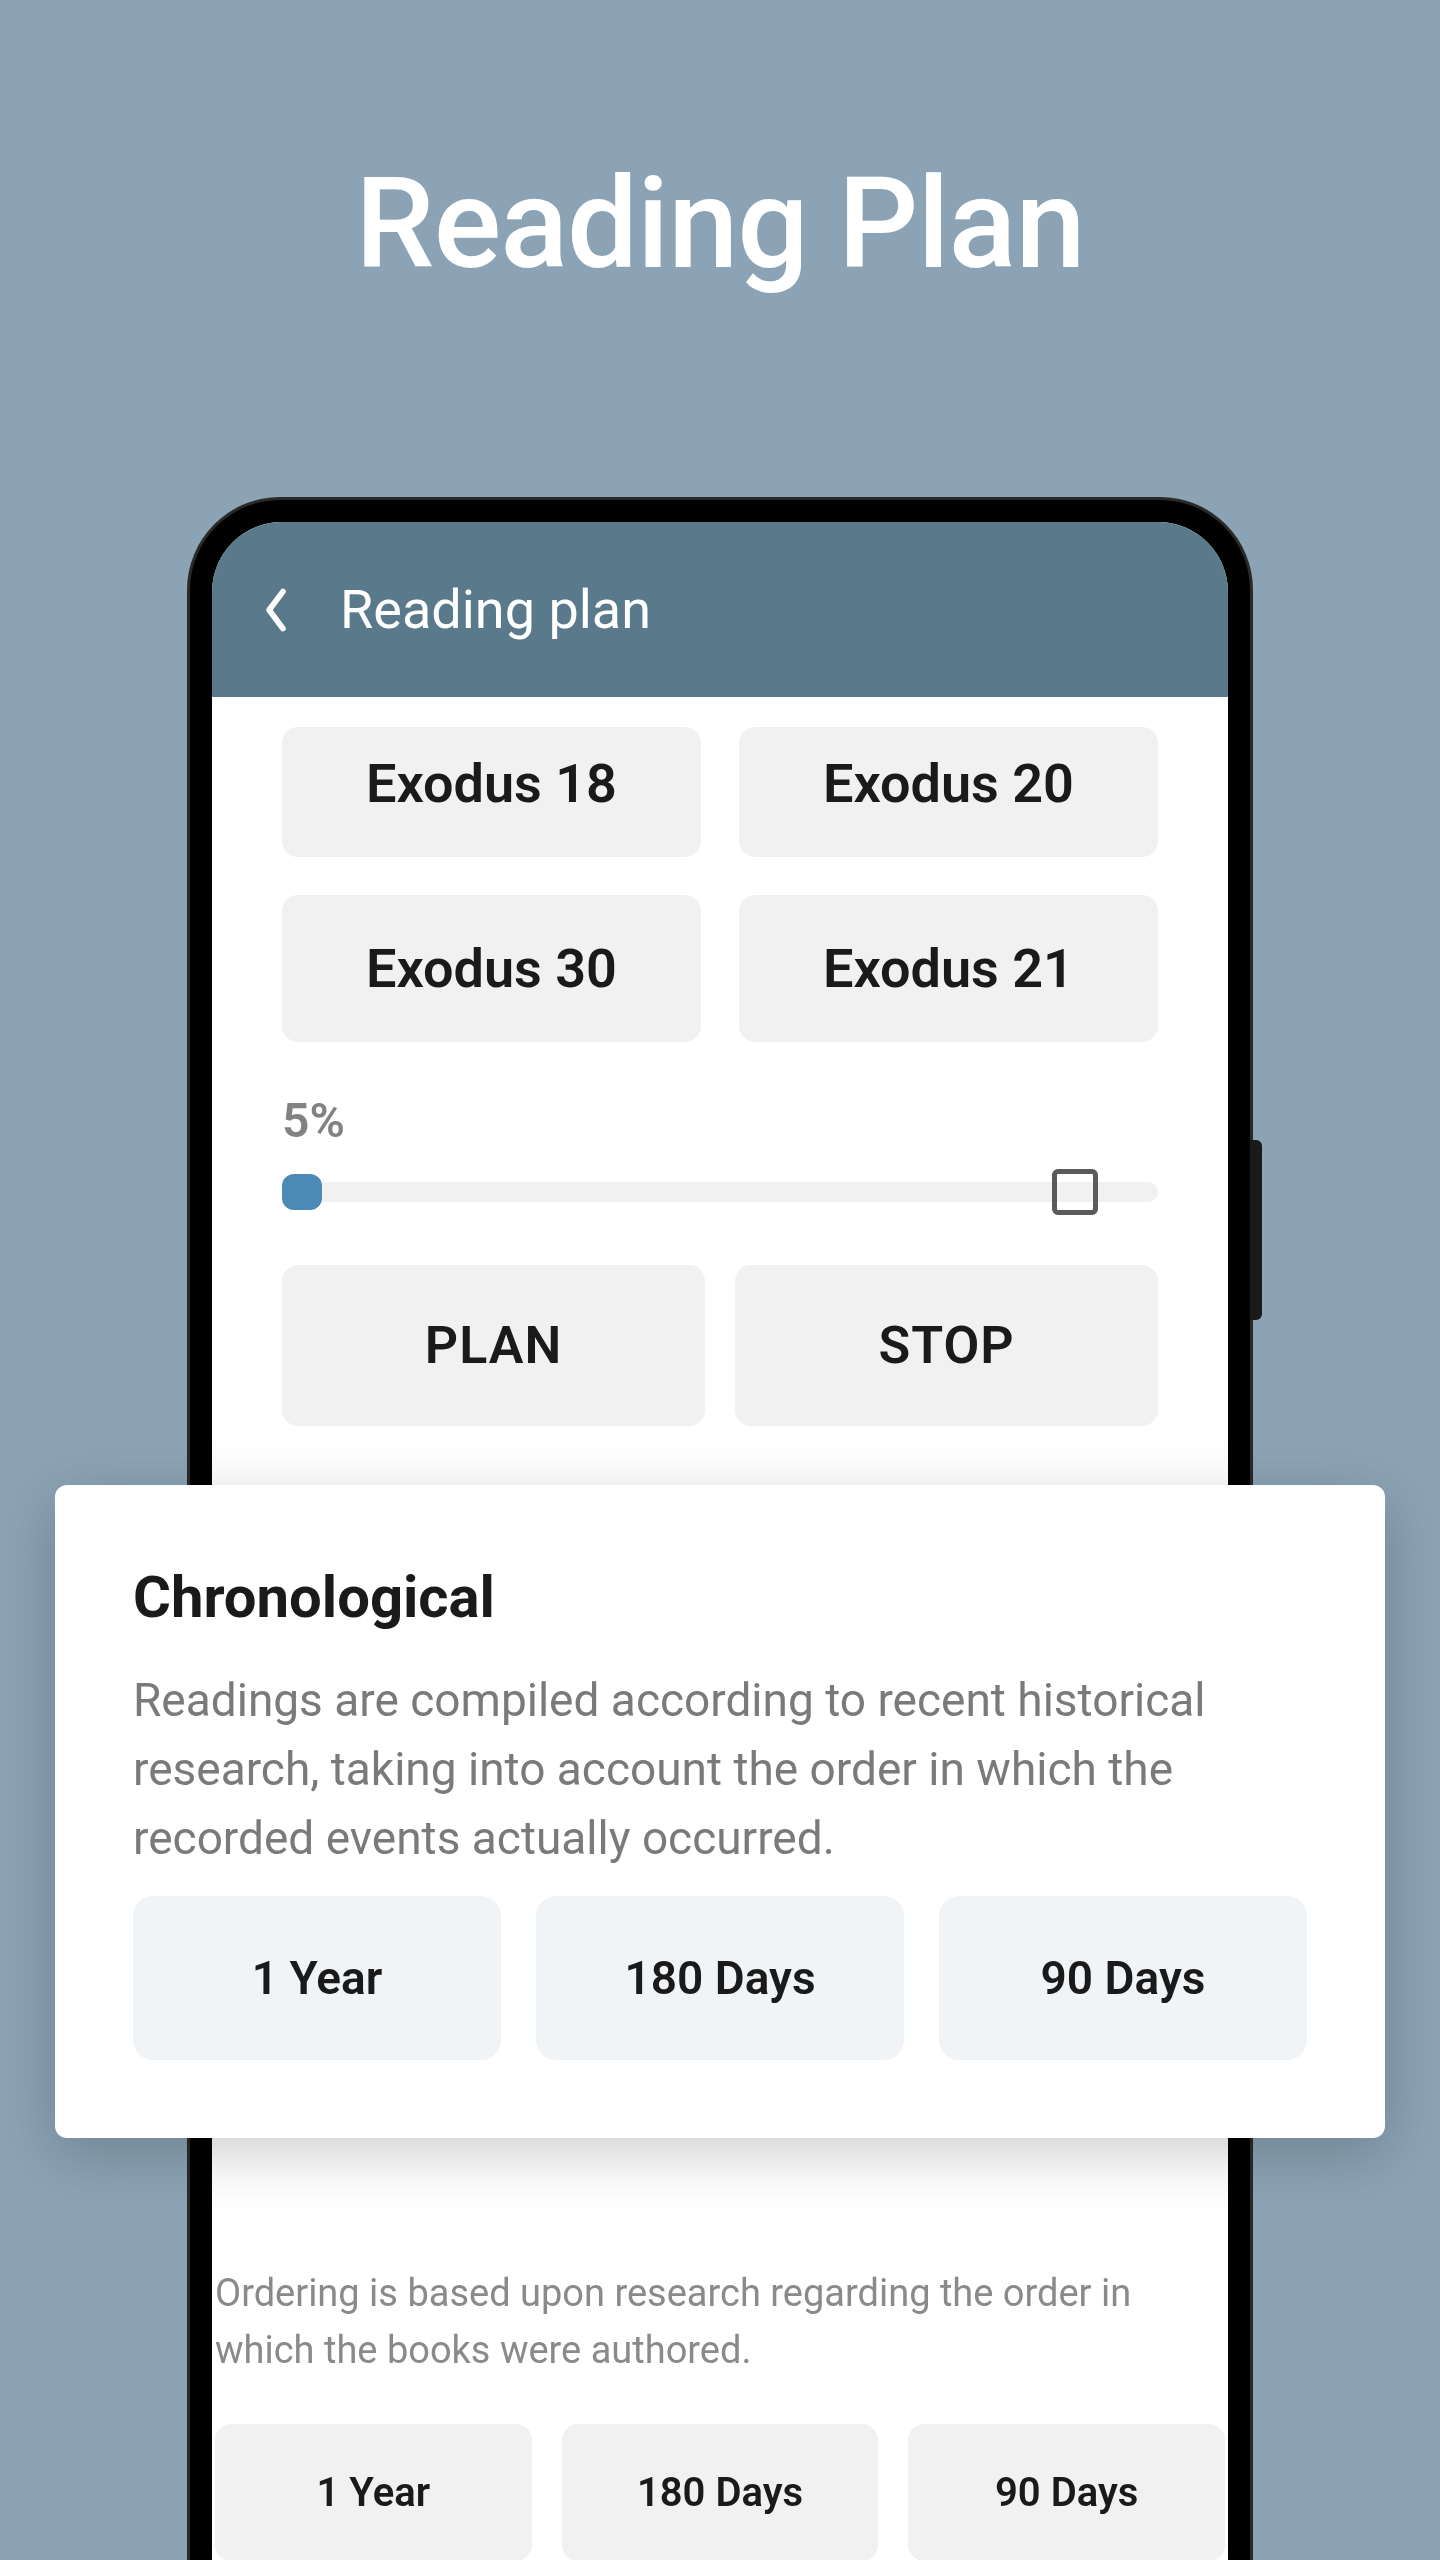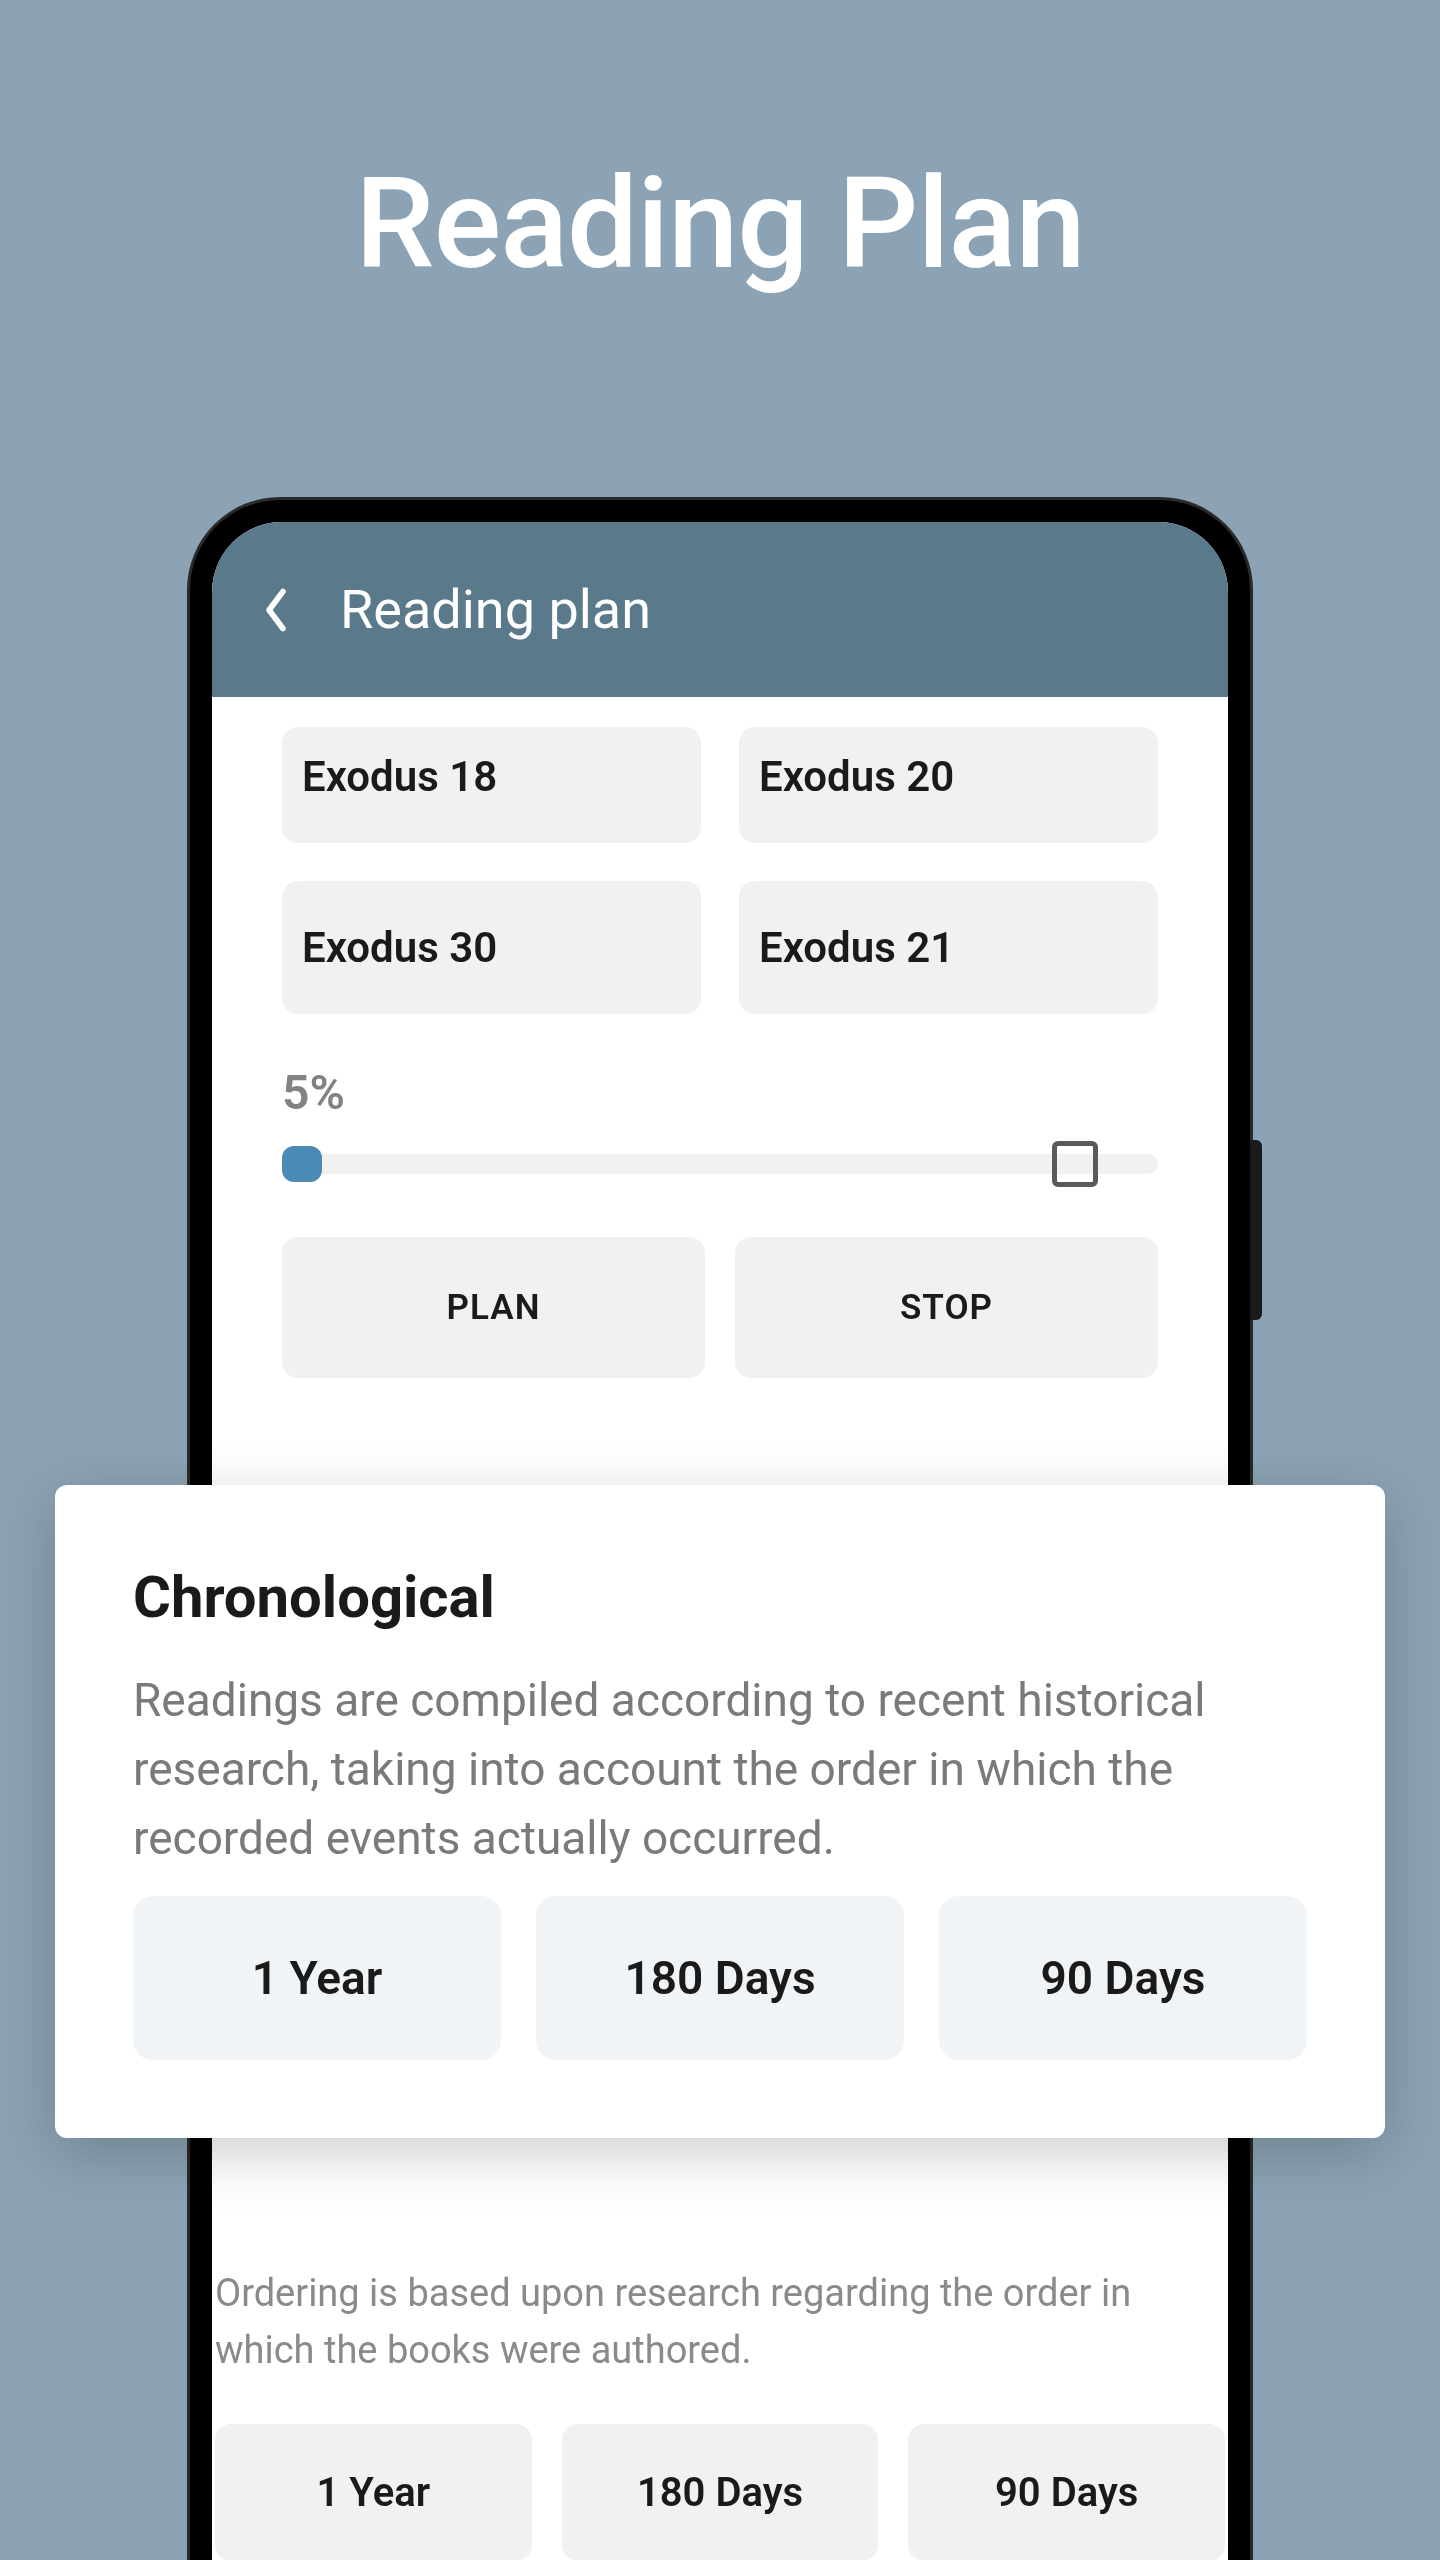--- a/index.html
+++ b/index.html
@@ -92,21 +92,22 @@
   display: grid;
   grid-template-columns: 1fr 1fr;
   gap: 38px;
   margin-bottom: 50px;
 }
 
 .chapter-button {
   background: #f1f1f1;
   border-radius: 16px;
   padding: 42px 20px;
-  font-size: 42px;
+  text-align: center;
+  font-size: 54px;
   font-weight: 600;
   color: #1a1a1a;
   cursor: pointer;
 }
 
 .chapter-button.first-row {
   padding-top: 25px;
 }
 
 .progress-section {
@@ -160,21 +161,21 @@
   display: grid;
   grid-template-columns: 1fr 1fr;
   gap: 30px;
 }
 
 .action-button {
   background: #f1f1f1;
   border-radius: 16px;
   padding: 50px 20px;
   text-align: center;
-  font-size: 35px;
+  font-size: 52px;
   font-weight: 600;
   color: #1a1a1a;
   cursor: pointer;
   letter-spacing: 1px;
 }
 
 .overlay-card {
   position: absolute;
   top: 1485px;
   left: 55px;

